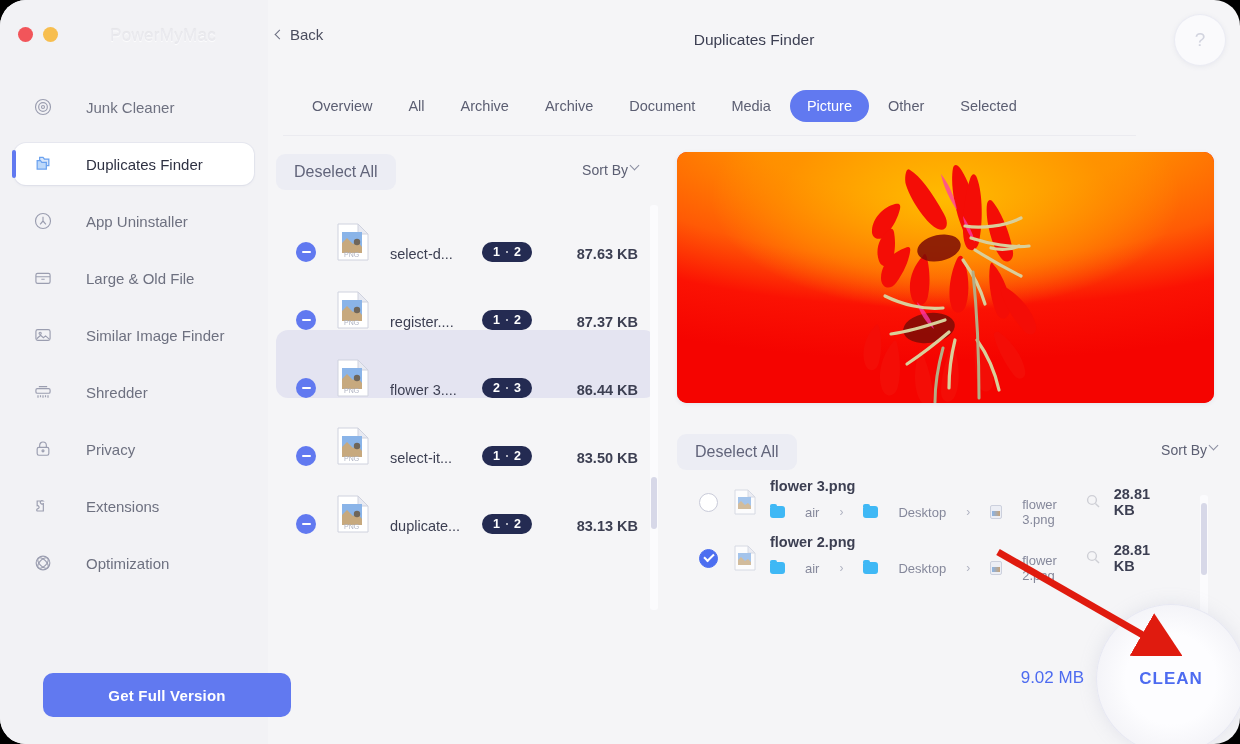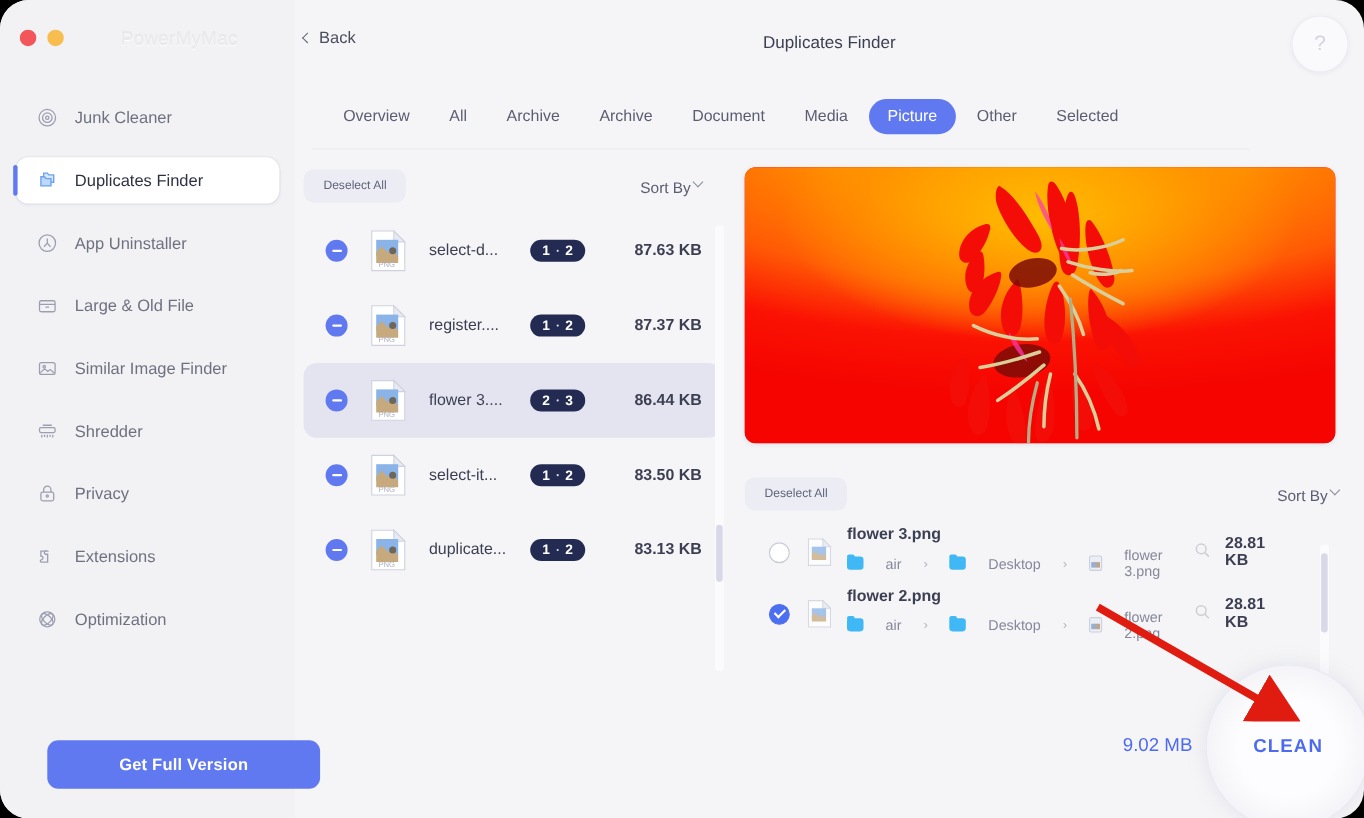--- a/index.html
+++ b/index.html
@@ -43,20 +43,21 @@
   #nav { position: absolute; top: 86px; left: 0; width: 268px; }
   .nav-item {
     position: relative;
     display: flex; align-items: center;
     height: 42px;
     margin: 0 14px 15px 14px;
     padding-left: 18px;
     border-radius: 12px;
     color: #6e7180;
     font-size: 15px;
+    gap: 18px;
   }
   .nav-item .ico {
     width: 22px; height: 22px;
     margin-right: 14px;
     display: flex; align-items: center; justify-content: center;
     flex: 0 0 22px;
   }
   .nav-item .ico svg { width: 20px; height: 20px; display: block; }
   .nav-item.active {
     background: #ffffff;
@@ -132,38 +133,38 @@
   }
 
   
   #list-pane { position: absolute; left: 276px; top: 150px; width: 380px; height: 470px; }
   .pane-bar { position: relative; height: 44px; }
   .deselect-btn {
     position: absolute; left: 0; top: 4px;
     background: #ecedf4;
     border: none; border-radius: 9px;
     padding: 9px 18px;
-    font-family: inherit; font-size: 11px;
+    font-family: inherit; font-size: 16px;
     color: #61647a; cursor: pointer;
   }
   .sortby {
     position: absolute; right: 18px; top: 12px;
     display: flex; align-items: flex-start; gap: 3px;
     font-size: 14px; color: #5b5e72; cursor: pointer;
   }
   .caret {
     display: inline-block; width: 7px; height: 7px;
     border-right: 1.5px solid #8a8da0;
     border-bottom: 1.5px solid #8a8da0;
     transform: rotate(45deg); margin-bottom: 3px;
   }
 
   .frow {
     position: relative;
-    display: flex; align-items: center;
+    display: flex; align-items: flex-end;
     height: 68px;
     border-radius: 12px;
     padding-left: 20px;
   }
   .frow.selected { background: #e4e4f1; }
   .minus-btn {
     width: 20px; height: 20px; border-radius: 50%;
     background: #6179f0;
     flex: 0 0 20px;
     display: flex; align-items: center; justify-content: center;

